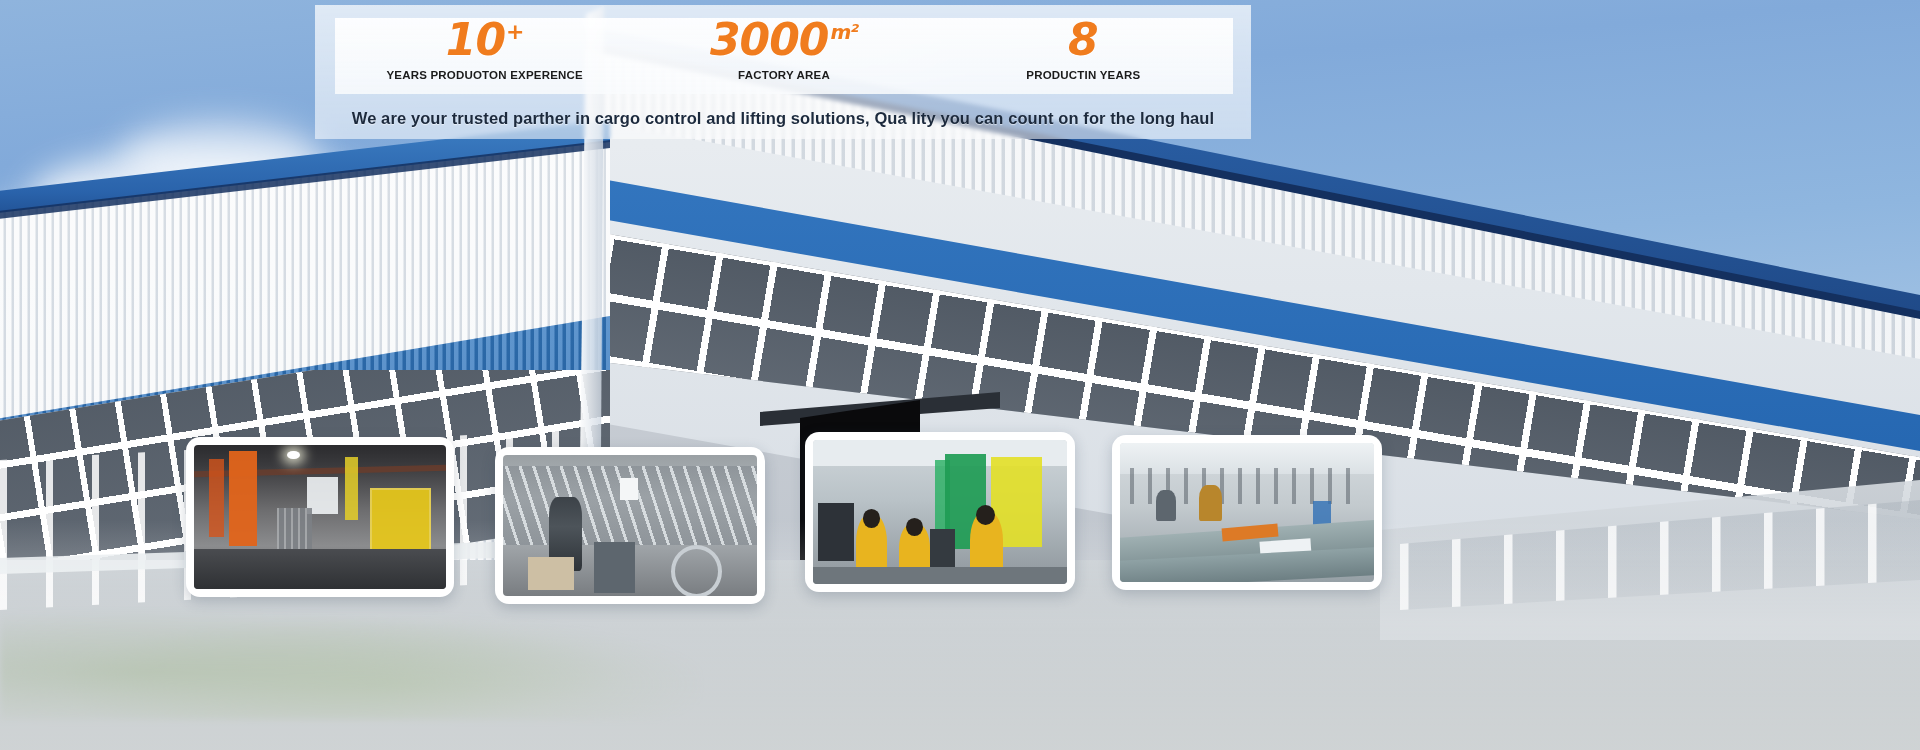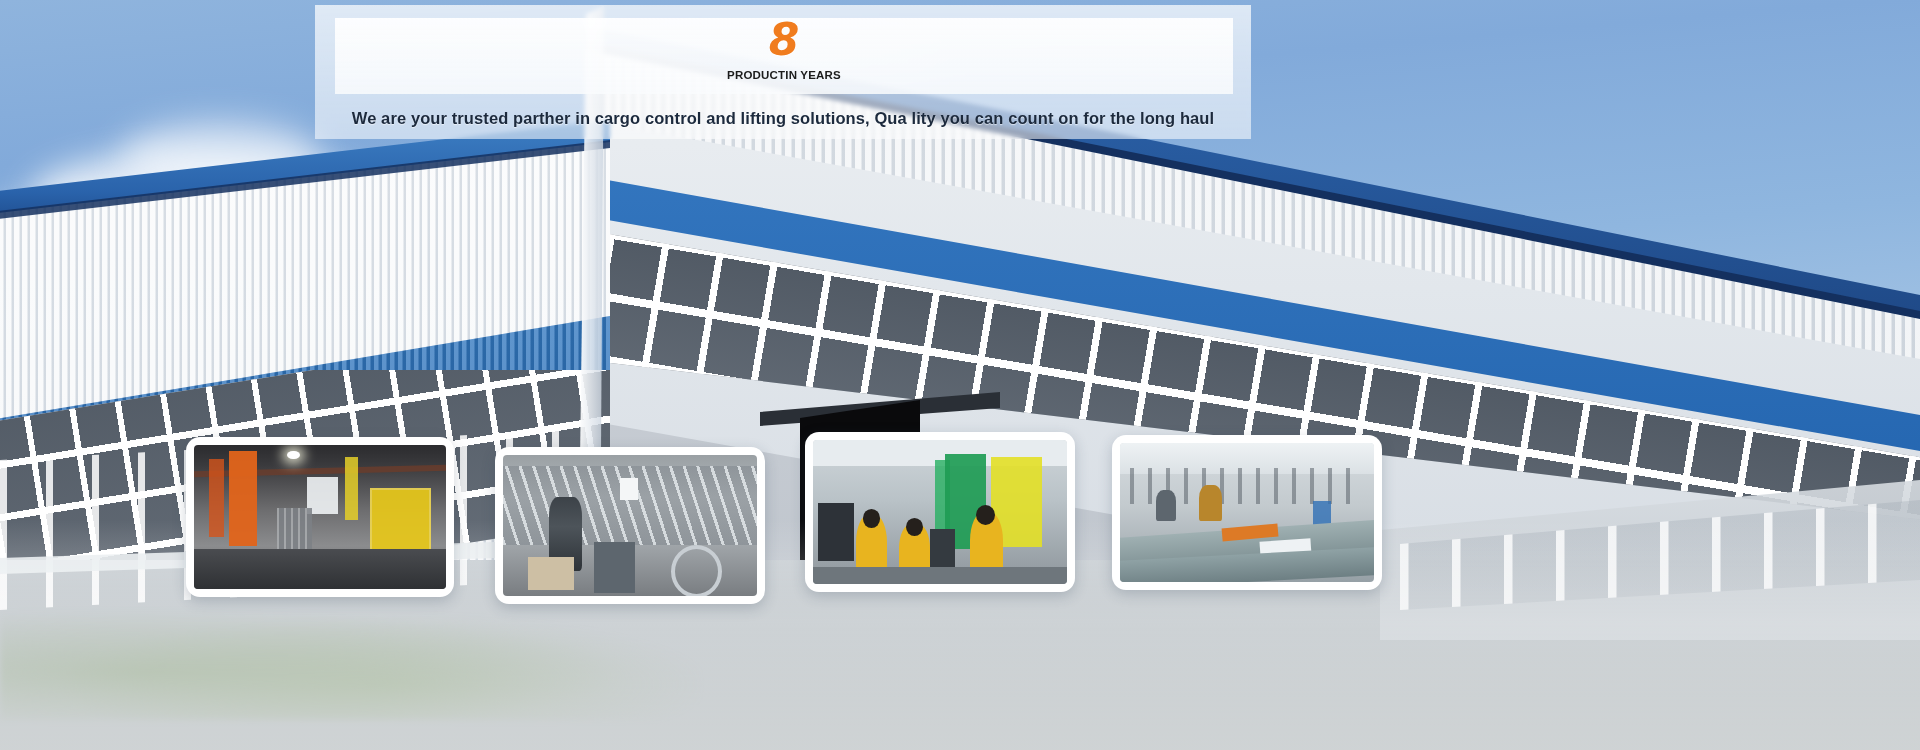--- a/index.html
+++ b/index.html
@@ -274,21 +274,29 @@
   <div class="fence"></div>
   <div class="fence-rail"></div>
   <div class="greenery"></div>
   <div class="haze"></div>
 
   <div class="panel-outer"></div>
   <div class="panel-inner"></div>
 
   <div class="stats">
 
-
+    <div class="stat">
+      <div class="num"><span>10</span><span class="sup">+</span></div>
+      <div class="cap">YEARS PRODUOTON EXPERENCE</div>
+    </div>
+
+    <div class="stat">
+      <div class="num"><span>3000</span><span class="unit">m²</span></div>
+      <div class="cap">FACTORY AREA</div>
+    </div>
 
     <div class="stat">
       <div class="num"><span>8</span><span class="sup"></span></div>
       <div class="cap">PRODUCTIN YEARS</div>
     </div>
 
 
   </div>
 
   <div class="tagline">We are your trusted parther in cargo control and lifting solutions, Qua lity you can count on for the long haul</div>

